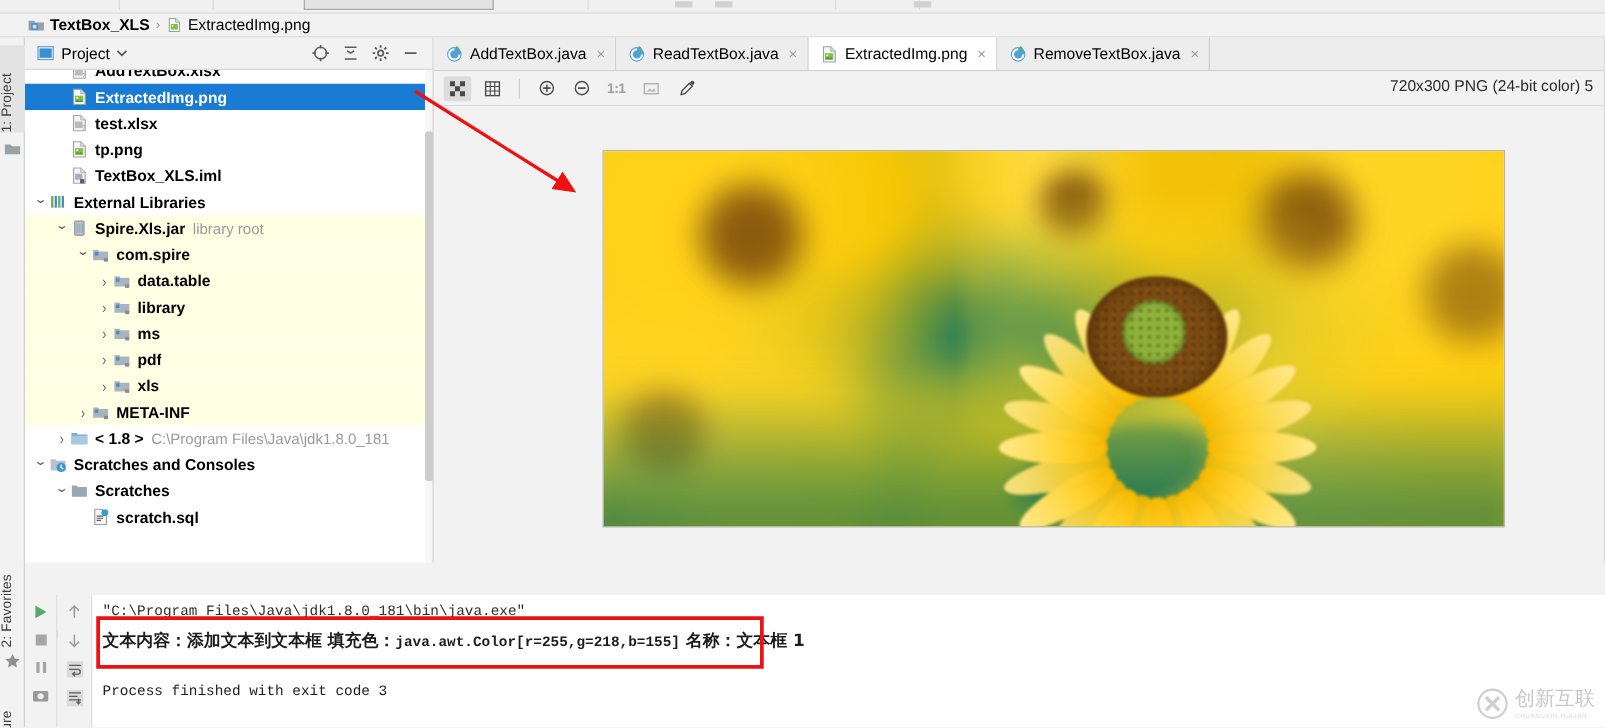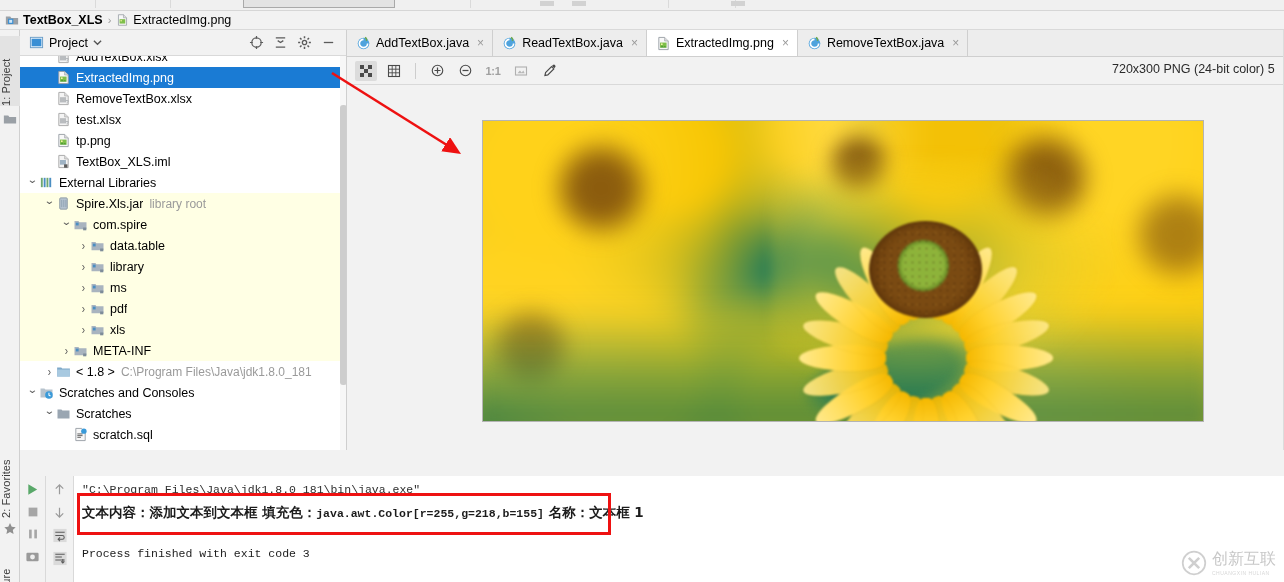--- a/index.html
+++ b/index.html
@@ -23,21 +23,21 @@
     position: absolute; top: -4px; left: 243px; width: 152px; height: 12px;
     background: #e3e3e3; border: 1px solid #a9a9a9;
   }
   .top-strip .ghost-sep { position: absolute; top: -4px; width: 1px; height: 12px; background: #dadada; }
   .top-strip .ghost-dot { position: absolute; top: 1px; width: 14px; height: 5px; background: #d2d2d2; }
 
   
   .breadcrumb {
     position: absolute; top: 11px; left: 0; width: 1284px; height: 19px;
     background: #f2f2f2; border-bottom: 1px solid #d9d9d9;
-    display: flex; align-items: center; padding-left: 5px; gap: 4px;
+    display: flex; align-items: center; padding-left: 22px; gap: 4px;
   }
   .bc-item { display: flex; align-items: center; gap: 4px; }
   .bc-label { font-size: 12.5px; }
   .bc-label.bold { font-weight: bold; }
   .bc-sep { color: #9b9b9b; font-size: 11px; padding: 0 1px; }
 
   
   .vstrip {
     position: absolute; left: 0; width: 20px;
     background: #f2f2f2; border-right: 1px solid #d0d0d0;
@@ -81,21 +81,21 @@
     position: relative; height: 21px; display: flex; align-items: center;
     white-space: nowrap; font-size: 12.5px; padding-right: 4px;
   }
   .tnode.selected { background: #1a7bd4; color: #fff; }
   .tnode.lib-bg { background: #ffffe4; }
   .tnode .arrow {
     width: 13px; display: inline-flex; justify-content: center; align-items: center;
     color: #5a5a5a; font-size: 9px; flex: 0 0 13px;
   }
   .tnode .tico { width: 16px; height: 16px; flex: 0 0 16px; margin-right: 4px; }
-  .tnode .tlabel { overflow: hidden; text-overflow: ellipsis; }
+  .tnode .tlabel { overflow: hidden; text-overflow: ellipsis; font-weight: bold; }
   .tnode .tsub { color: #9a9a9a; margin-left: 6px; font-size: 12px; }
 
   
   .tabs {
     position: absolute; top: 30px; left: 347px; width: 937px; height: 27px;
     background: #ededed; border-bottom: 1px solid #cfcfcf;
     display: flex; align-items: stretch;
   }
   .tab {
     display: flex; align-items: center; gap: 5px;
@@ -353,30 +353,20 @@
       <div class="tnode selected" style="padding-left: 23px;">
         <span class="arrow"></span>
         <span class="tico"><svg width="15" height="15" viewBox="0 0 16 16">
             <path d="M3 1.5h6.2L13 5.3V14.5H3z" fill="#f8f8f8" stroke="#9aa0a6"></path>
             <path d="M9.2 1.5V5.3H13" fill="#dcdcdc" stroke="#9aa0a6" stroke-width="0.7"></path>
             <rect x="4.3" y="7" width="7" height="5.3" fill="#7fbf4a"></rect>
             <circle cx="6.2" cy="8.7" r="0.9" fill="#fff7b0"></circle>
             <path d="M4.3 12.3l2.2-2.3 1.6 1.6 1.3-1.3 1.9 2z" fill="#4f9b34"></path>
           </svg></span>
         <span class="tlabel">ExtractedImg.png</span>
-      </div>
-      <div class="tnode" style="padding-left: 23px;">
-        <span class="arrow"></span>
-        <span class="tico"><svg width="15" height="15" viewBox="0 0 16 16">
-            <path d="M3 1.5h6.2L13 5.3V14.5H3z" fill="#f4f4f4" stroke="#a9a9a9"></path>
-            <path d="M9.2 1.5V5.3H13" fill="#ddd" stroke="#a9a9a9" stroke-width="0.7"></path>
-            <rect x="4.2" y="6.6" width="6.6" height="5.6" fill="#b9bcbf"></rect>
-            <text x="10" y="14" font-size="6" fill="#9aa0a6">?</text>
-          </svg></span>
-        <span class="tlabel">RemoveTextBox.xlsx</span>
       </div>
       <div class="tnode" style="padding-left: 23px;">
         <span class="arrow"></span>
         <span class="tico"><svg width="15" height="15" viewBox="0 0 16 16">
             <path d="M3 1.5h6.2L13 5.3V14.5H3z" fill="#f4f4f4" stroke="#a9a9a9"></path>
             <path d="M9.2 1.5V5.3H13" fill="#ddd" stroke="#a9a9a9" stroke-width="0.7"></path>
             <rect x="4.2" y="6.6" width="6.6" height="5.6" fill="#b9bcbf"></rect>
             <text x="10" y="14" font-size="6" fill="#9aa0a6">?</text>
           </svg></span>
         <span class="tlabel">test.xlsx</span>

